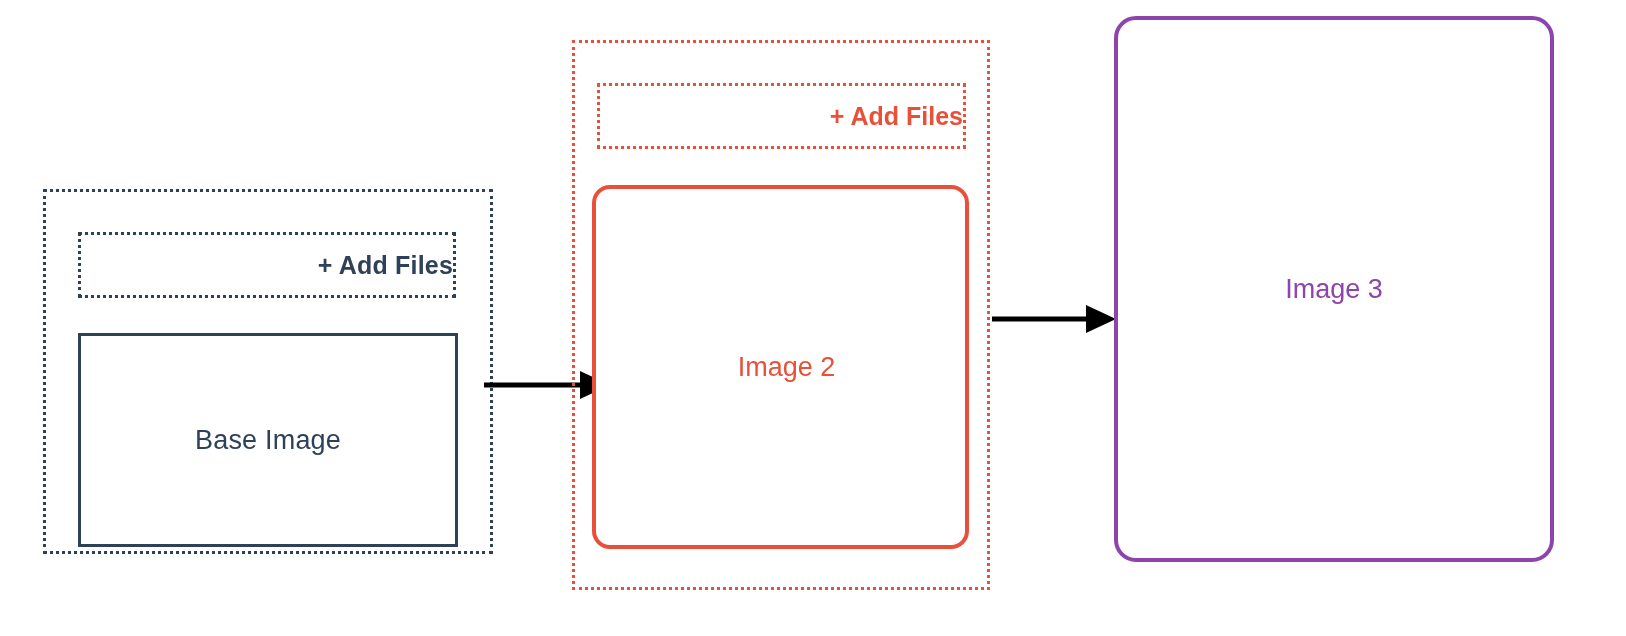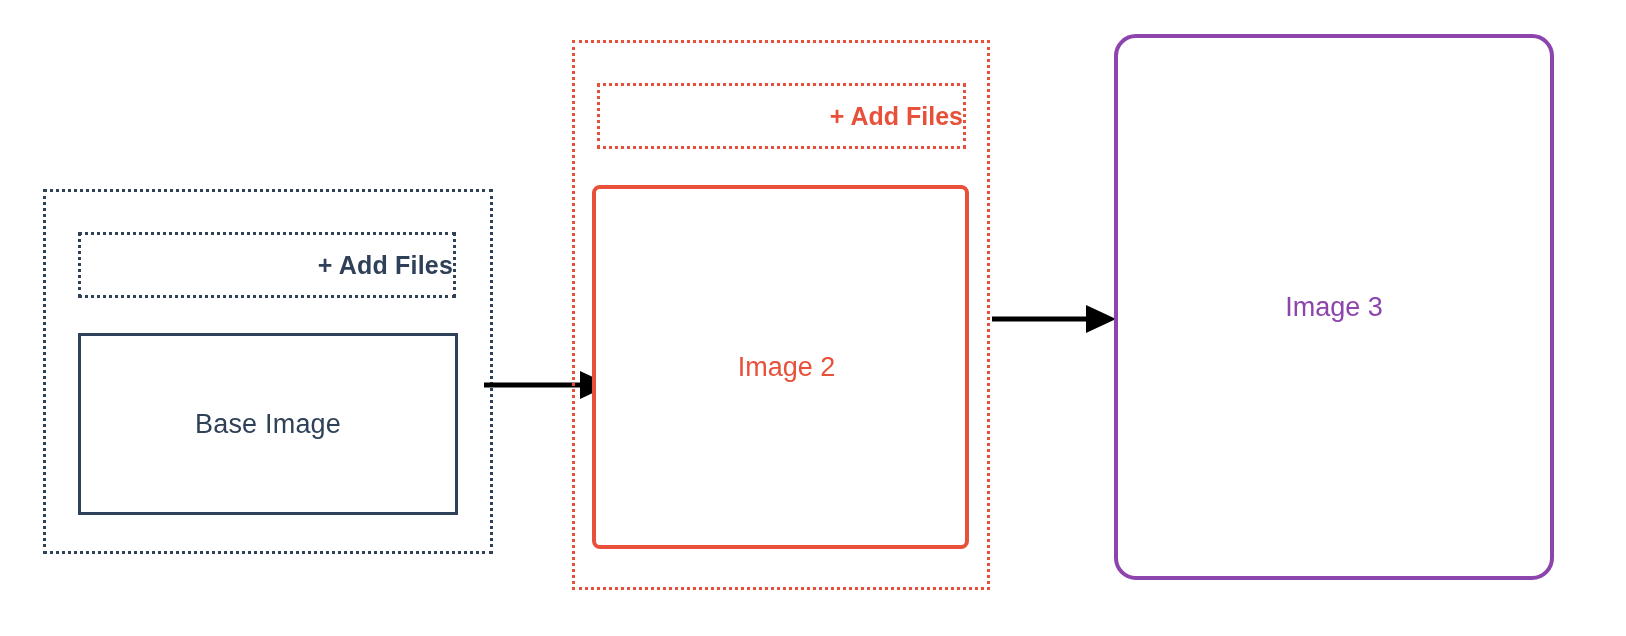--- a/index.html
+++ b/index.html
@@ -60,21 +60,21 @@
     font-weight: 600;
   }
 
   
   .g-mid .group-outer,
   .g-mid .group-inner-addfiles {
     border: 3px dotted #e8503a;
   }
   .g-mid .node-box {
     border: 4px solid #e8503a;
-    border-radius: 8px;
+    border-radius: 18px;
     padding-left: 12px;
   }
   .label-mid {
     color: #e8503a;
     font-size: 27px;
     white-space: nowrap;
   }
   .label-mid.addfiles {
     font-size: 25px;
     font-weight: 600;
@@ -111,21 +111,21 @@
 <div id="canvas">
 
   <div class="g-left">
 
     <div class="group-outer" style="left:43px; top:189px; width:450px; height:365px;"></div>
 
     <div class="group-inner-addfiles" style="left:78px; top:232px; width:378px; height:66px;">
       <span class="label-left addfiles">+ Add Files</span>
     </div>
 
-    <div class="node-box" style="left:78px; top:333px; width:380px; height:182px;">
+    <div class="node-box" style="left:78px; top:333px; width:380px; height:214px;">
       <span class="label-left">Base Image</span>
     </div>
   </div>
 
   <svg class="arrow-svg" style="left:480px; top:360px; width:140px; height:50px;" viewBox="0 0 140 50">
     <line class="arrow-line" x1="4" y1="25" x2="104" y2="25"></line>
     <polygon class="arrow-head" points="100,11 130,25 100,39"></polygon>
   </svg>
 
   <div class="g-mid">
@@ -140,18 +140,18 @@
       <span class="label-mid">Image 2</span>
     </div>
   </div>
 
   <svg class="arrow-svg" style="left:988px; top:294px; width:140px; height:50px;" viewBox="0 0 140 50">
     <line class="arrow-line" x1="4" y1="25" x2="102" y2="25"></line>
     <polygon class="arrow-head" points="98,11 128,25 98,39"></polygon>
   </svg>
 
   <div class="g-right">
-    <div class="node-box" style="left:1114px; top:34px; width:440px; height:546px;">
+    <div class="node-box" style="left:1114px; top:16px; width:440px; height:546px;">
       <span class="label-right">Image 3</span>
     </div>
   </div>
 
 </div>
 
 </body></html>

